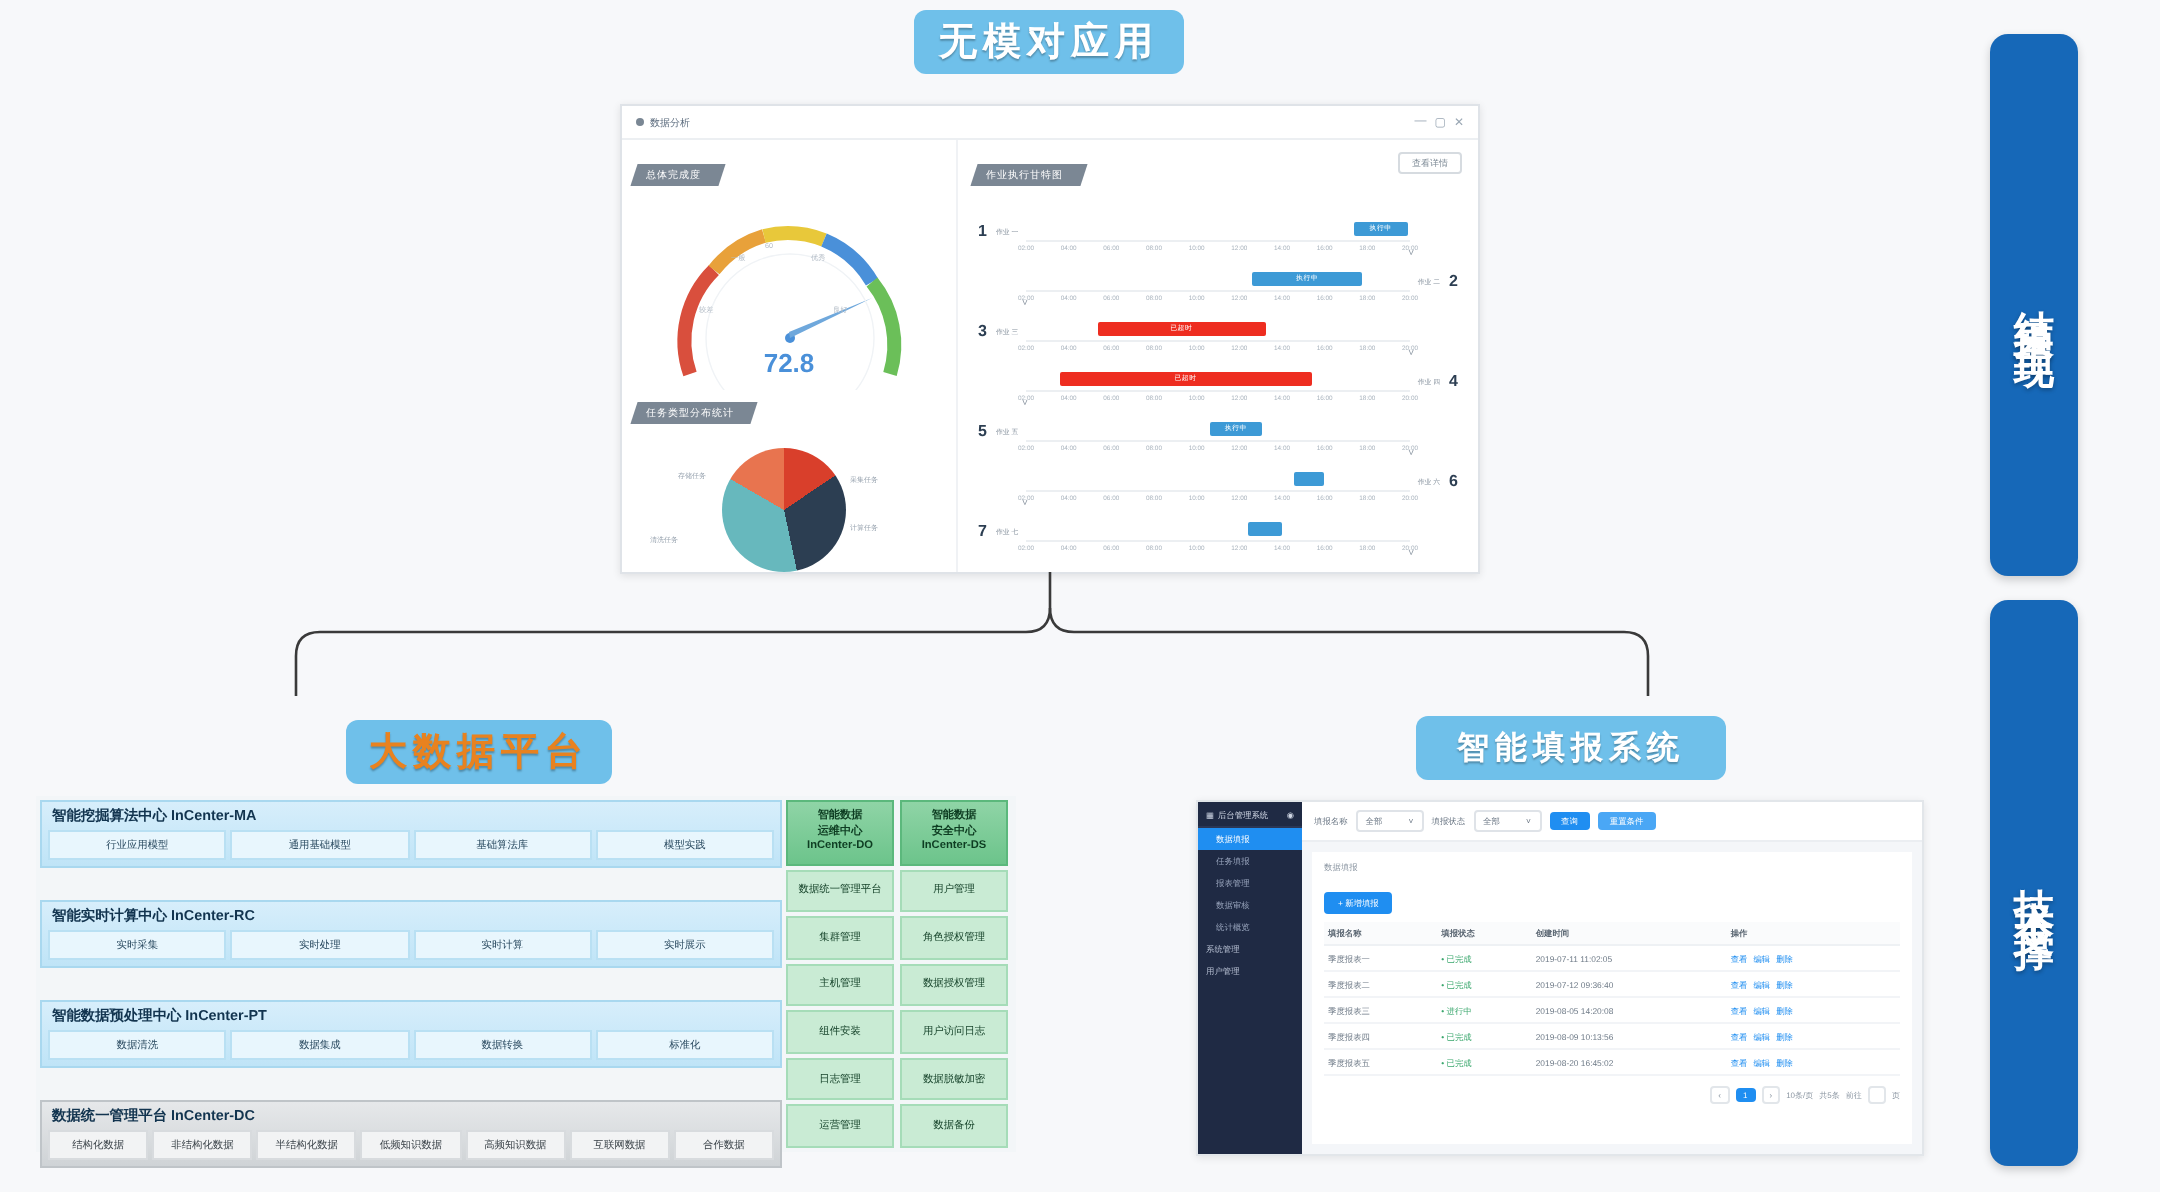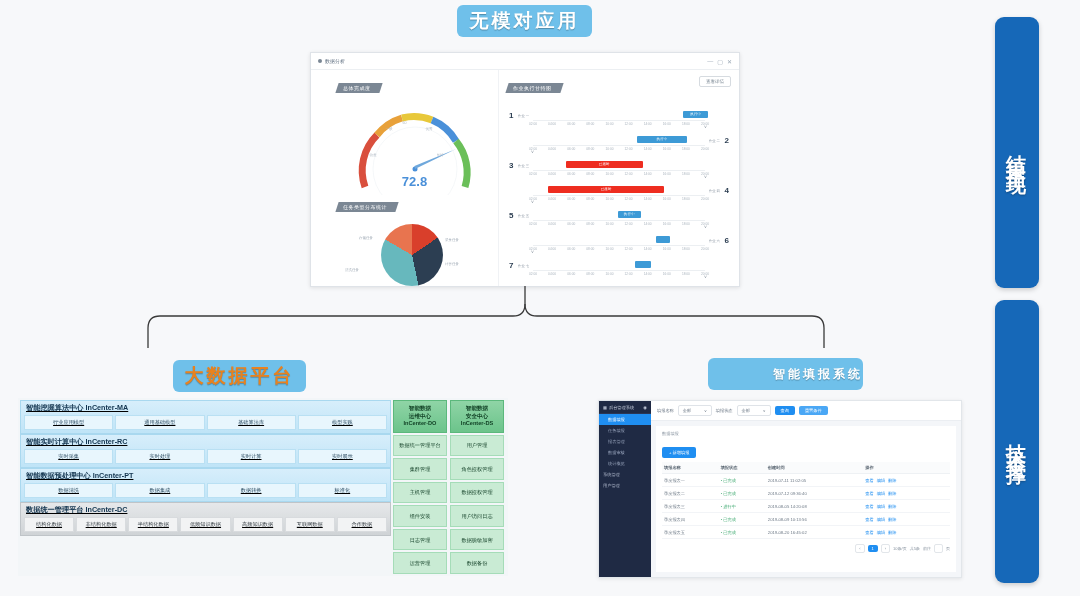--- a/index.html
+++ b/index.html
@@ -17,21 +17,21 @@
     background: #6fc0ea;
     color: #ffffff;
     font-weight: bold;
     border-radius: 6px;
     display: flex; align-items: center; justify-content: center;
     letter-spacing: 3px;
     text-shadow: 0 1px 1px rgba(0,0,0,.28);
   }
   #top-pill { left: 457px; top: 5px; width: 135px; height: 32px; font-size: 19px; }
   #left-pill { left: 173px; top: 360px; width: 133px; height: 32px; font-size: 19px; color:#e8821f; }
-  #right-pill { left: 708px; top: 358px; width: 155px; height: 32px; font-size: 12px; justify-content: flex-end; }
+  #right-pill { left: 708px; top: 358px; width: 155px; height: 32px; font-size: 16px; }
 
   
   .vbar {
     position: absolute;
     left: 995px;
     width: 44px;
     background: #1668b8;
     border-radius: 9px;
     display: flex; align-items: center; justify-content: center;
     box-shadow: 0 2px 5px rgba(0,0,0,.18);
@@ -58,21 +58,21 @@
     overflow: hidden;
   }
   .db-topbar {
     height: 17px; border-bottom: 1px solid #eceff2;
     display: flex; align-items: center; padding: 0 7px;
     font-size: 5px; color: #5b6b7d;
   }
   .db-dot { width:4px;height:4px;border-radius:50%;background:#7a8794;margin-right:3px; }
   .db-topbar .right { margin-left:auto; display:flex; gap:4px; color:#9aa7b4; font-size:6px; }
   .db-body { display: flex; height: 218px; }
-  .db-left { width: 168px; border-right: 1px solid #f0f2f5; padding: 6px; margin-left: 20px; }
+  .db-left { width: 168px; border-right: 1px solid #f0f2f5; padding: 6px; }
   .db-right { flex: 1; padding: 6px 8px; position: relative; }
 
   .panel-tag {
     display: inline-block;
     background: #7b8794;
     color: #fff;
     font-size: 5px;
     padding: 2px 10px 2px 6px;
     transform: skewX(-18deg);
     margin-bottom: 2px;
@@ -131,21 +131,21 @@
 
   
   #arch {
     position: absolute;
     left: 18px; top: 398px;
     width: 490px; height: 178px;
     background: #f3f6f8;
     display: flex;
   }
   .arch-main { width: 375px; padding: 2px; }
-  .arch-row { display: flex; gap: 2px; margin-bottom: 0; text-decoration: underline; }
+  .arch-row { display: flex; gap: 2px; margin-bottom: 16px; }
   .mod {
     background: linear-gradient(180deg,#d7eefb 0%,#bfe4f7 100%);
     border: 1px solid #a9d8ef;
     padding: 2px 3px 3px;
   }
   .mod-title {
     font-size: 7.2px; font-weight: bold; color: #12344f;
     margin-bottom: 2px; padding-left: 2px; white-space: nowrap;
   }
   .mod-items { display:flex; gap: 2px; }

